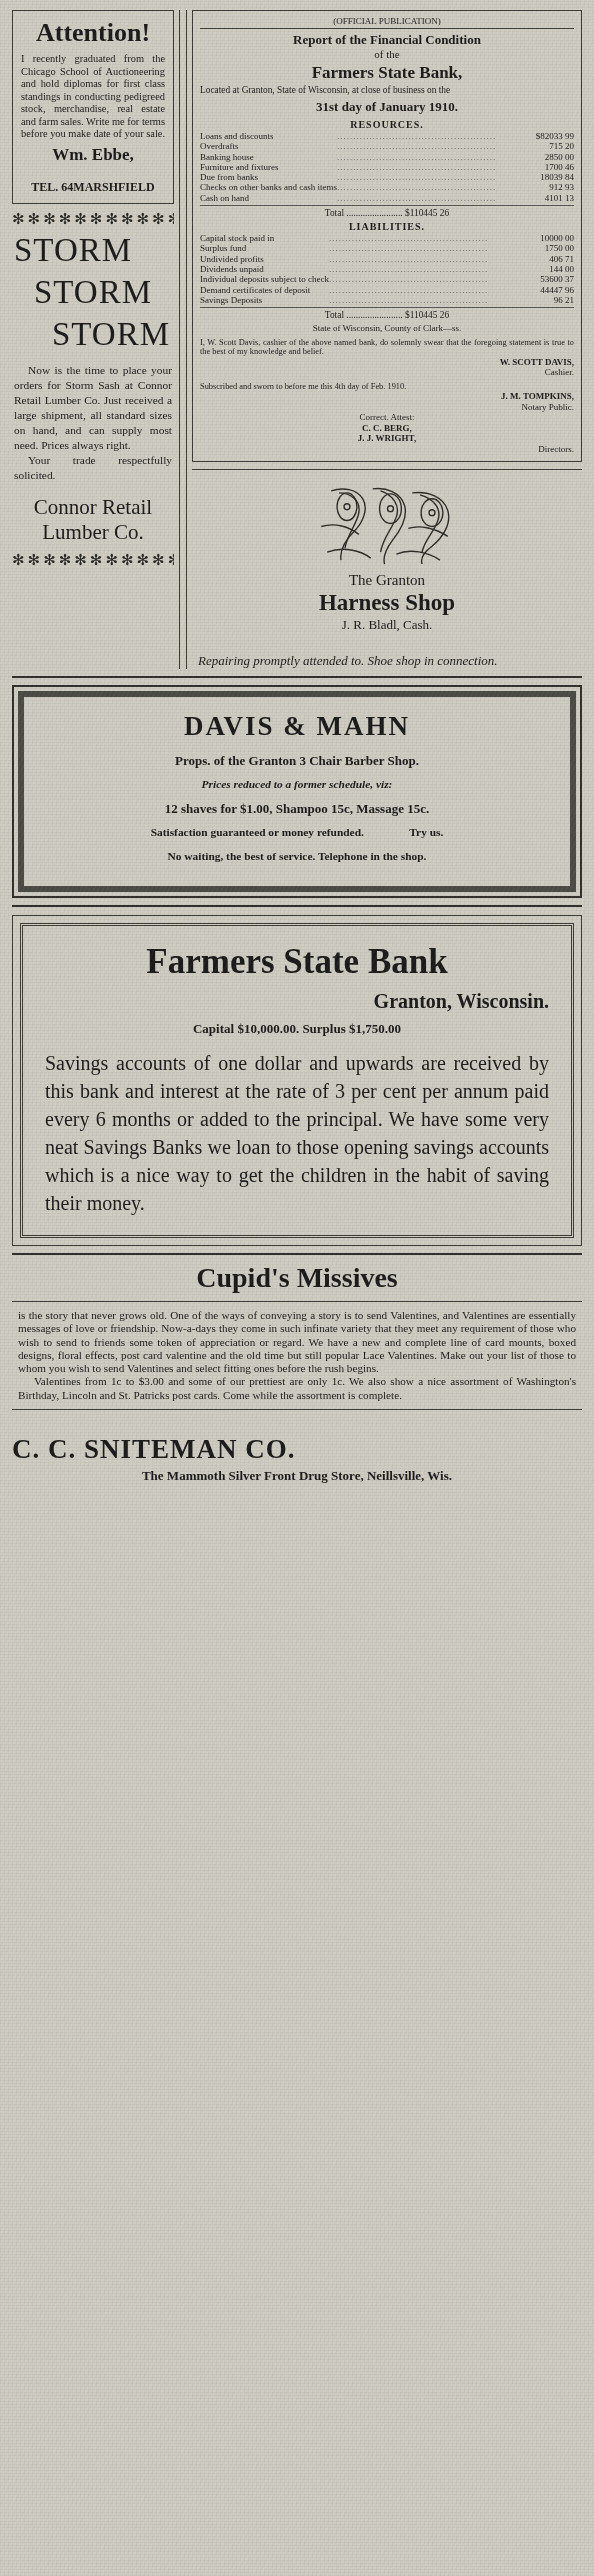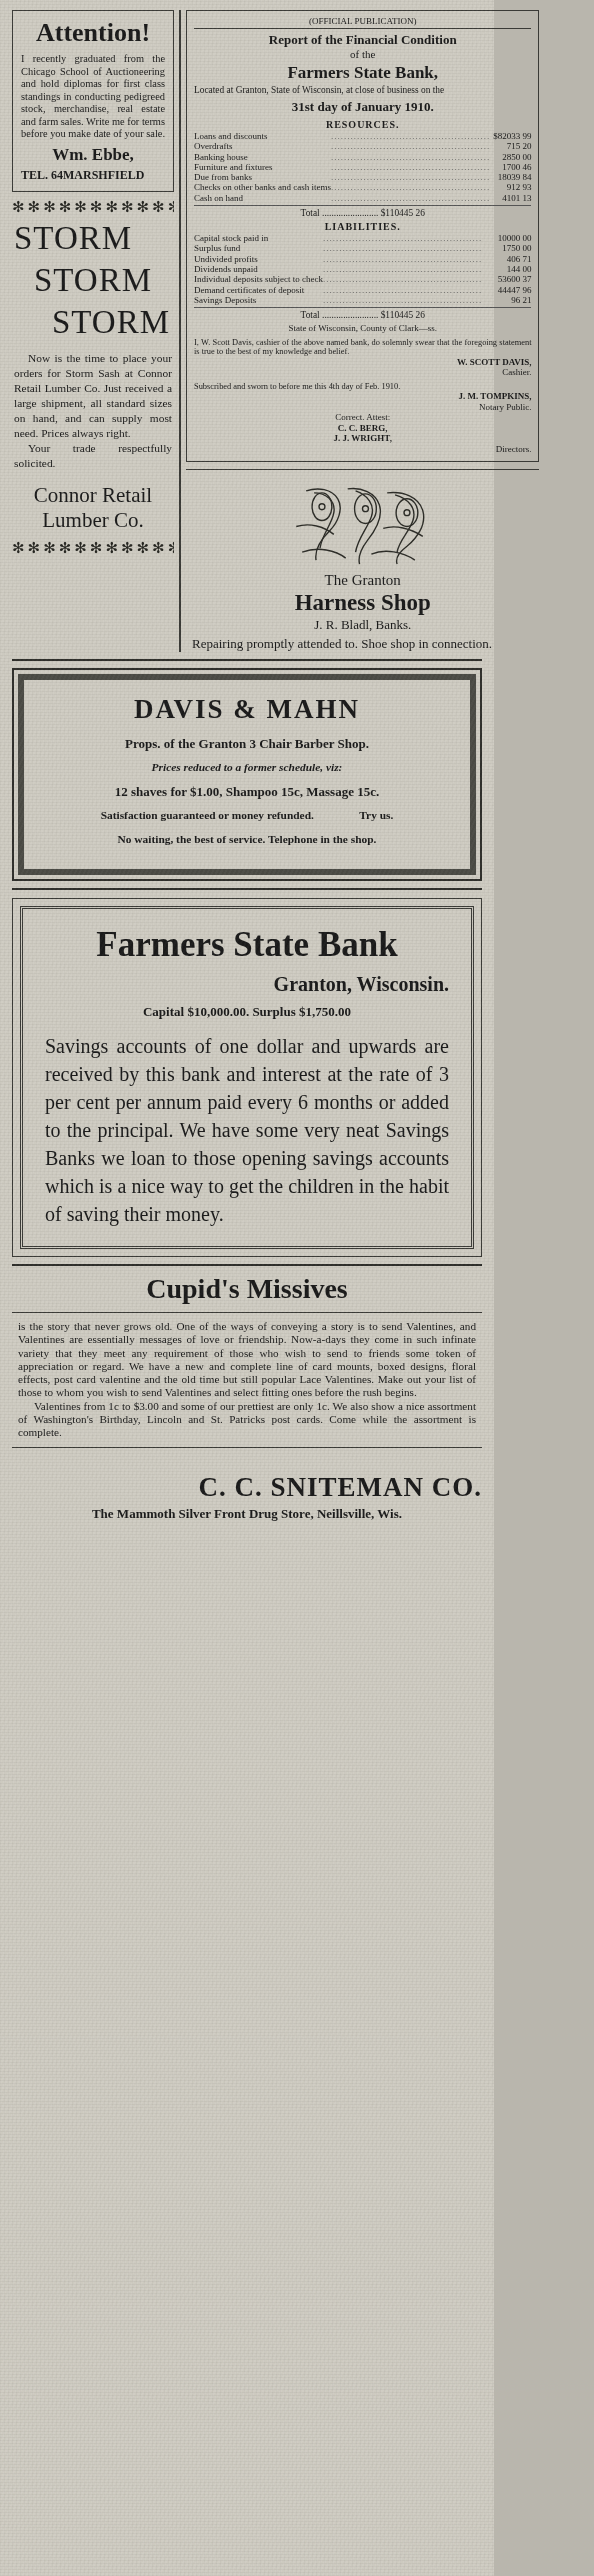--- a/index.html
+++ b/index.html
@@ -3,21 +3,21 @@
 <meta charset="utf-8">
 <style>
   html,body{margin:0;padding:0;}
   body{
     width:594px;
     background:#b9b6ad;
     font-family:"Liberation Serif", serif;
     color:#1a1a1a;
   }
   .page{
-    width:494px;
+    width:594px;
     min-height:2576px;
     background:#cfccc2;
     background-image:
       repeating-linear-gradient(0deg, rgba(0,0,0,0.035) 0px, rgba(0,0,0,0.035) 1px, rgba(0,0,0,0) 1px, rgba(0,0,0,0) 3px),
       repeating-linear-gradient(90deg, rgba(0,0,0,0.025) 0px, rgba(0,0,0,0.025) 1px, rgba(0,0,0,0) 1px, rgba(0,0,0,0) 4px);
     box-sizing:border-box;
     padding:10px 12px 8px 12px;
     position:relative;
   }
   .cols{display:flex;gap:0;align-items:stretch;}
@@ -51,22 +51,22 @@
     text-align:justify;
     text-align-last:center;
     margin:0 2px;
   }
   .attn-name{
     font-weight:bold;
     font-size:17px;
     margin-top:4px;
   }
   .attn-foot{
-    display:flex;justify-content:flex-start;
-    font-weight:bold;font-size:12px;margin-top:3px;padding:0 2px;
+    display:flex;justify-content:center;
+    font-weight:bold;font-size:12px;margin-top:15px;padding:0 2px;
   }
 
   
   .orn{
     text-align:center;
     font-size:15px;
     letter-spacing:3px;
     line-height:16px;
     color:#24241f;
     margin:7px 0 4px 0;
@@ -143,21 +143,21 @@
     margin:2px auto 4px auto;
     width:149px;
     position:relative;
   }
   .harness-t1{font-size:15px;line-height:17px;}
   .harness-t2{
     font-size:23px;line-height:26px;font-weight:bold;
     font-family:"Liberation Serif",serif;letter-spacing:0px;margin:1px 0;
   }
   .harness-t3{font-size:13px;line-height:16px;}
-  .harness-t4{font-size:13px;line-height:16px;margin-top:3px;text-align:justify;padding:0 6px;}
+  .harness-t4{font-size:13px;line-height:16px;margin-top:20px;text-align:justify;padding:0 6px;font-style:italic;}
 
   
   .dm-outer{
     border:2px solid #2e2e2a;
     padding:4px;
     margin:6px 0 0 0;
   }
   .dm-inner{
     border:6px solid #4a4a44;
     padding:12px 18px 14px 18px;
@@ -197,21 +197,21 @@
     text-align:center;font-size:28px;font-weight:bold;
     letter-spacing:0px;margin:6px 0 6px 0;
   }
   .cupid-body{
     font-size:11.2px;line-height:13.3px;text-align:justify;
     padding:0 6px;
   }
   .cupid-body p{margin:0;}
   .cupid-body p.ind{text-indent:16px;}
   .sniteman{
-    text-align:right;font-size:27px;font-weight:bold;letter-spacing:1px;
+    text-align:left;font-size:27px;font-weight:bold;letter-spacing:1px;
     margin:24px 0 3px 0;
   }
   .sniteman-sub{
     text-align:center;font-size:13px;font-weight:bold;margin-bottom:4px;
   }
   .noise{
     position:absolute;inset:0;pointer-events:none;
     background-image:
       repeating-linear-gradient(115deg, rgba(255,255,255,0.05) 0 2px, rgba(0,0,0,0.02) 2px 4px);
     opacity:.5;
@@ -392,21 +392,21 @@
               <path d="M14 70 C30 64, 48 68, 58 76"></path>
               <path d="M84 72 C98 66, 116 70, 128 78"></path>
               <circle cx="34" cy="24" r="3"></circle>
               <circle cx="78" cy="26" r="3"></circle>
               <circle cx="120" cy="30" r="3"></circle>
             </g>
           </svg>
         </div>
         <div class="harness-t1">The Granton</div>
         <div class="harness-t2">Harness Shop</div>
-        <div class="harness-t3">J. R. Bladl, Banks.</div>
+        <div class="harness-t3">J. R. Bladl, Cash.</div>
         <div class="harness-t4">Repairing promptly attended to.  Shoe shop in connection.</div>
       </div>
     </div>
   </div>
 
   <hr class="hrule thick">
 
   <div class="dm-outer">
     <div class="dm-inner">
       <div class="dm-title">DAVIS &amp; MAHN</div>

